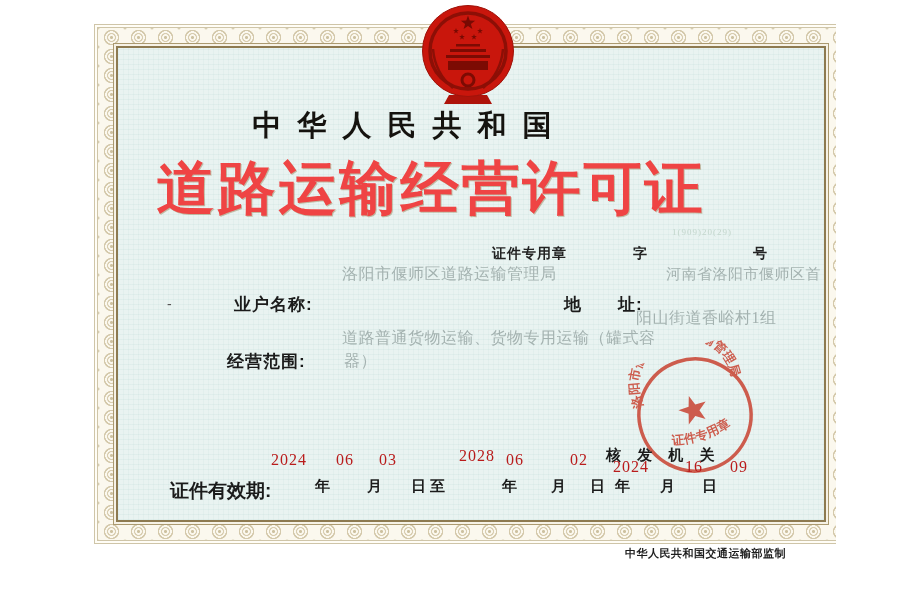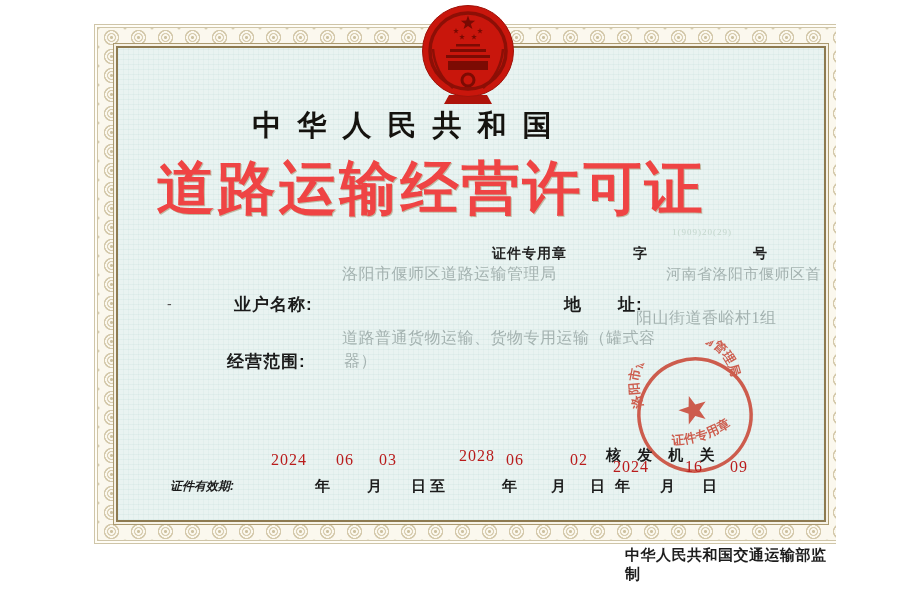--- a/index.html
+++ b/index.html
@@ -59,23 +59,23 @@
   }
   .owner-value{left:342px;top:264px;font-size:16px;}
   .addr-value1{left:666px;top:265px;font-size:15px;}
   .addr-value2{left:636px;top:308px;font-size:16px;}
   .scope-value1{left:342px;top:328px;font-size:16px;}
   .scope-value2{left:344px;top:351px;font-size:16px;}
   .faint-date{color:#b91c1c;font-size:16px;font-family:"Liberation Serif",serif;letter-spacing:1px;}
   
   .issuer-label{left:606px;top:446px;font-size:15px;font-weight:bold;color:#1b1b1b;letter-spacing:6px;}
   .ymd{font-size:15px;font-weight:bold;color:#1b1b1b;top:477px;}
-  .validity-label{left:170px;top:478px;font-size:12px;font-weight:bold;color:#1b1b1b;font-style:italic;}
+  .validity-label{left:170px;top:478px;font-size:19px;font-weight:bold;color:#1b1b1b;}
   
-  .footer-pub{left:625px;top:546px;font-size:15px;font-weight:bold;color:#1d1d1d;letter-spacing:0.5px;}
+  .footer-pub{left:625px;top:546px;font-size:11px;font-weight:bold;color:#1d1d1d;letter-spacing:0.5px;}
   
   .emblem{left:419px;top:3px;width:98px;height:104px;}
   .seal{left:630px;top:350px;width:130px;height:130px;transform:rotate(-18deg);opacity:0.92;}
 </style>
 </head>
 <body>
 
 <div id="cert">
 
   <div class="frame-outer">

